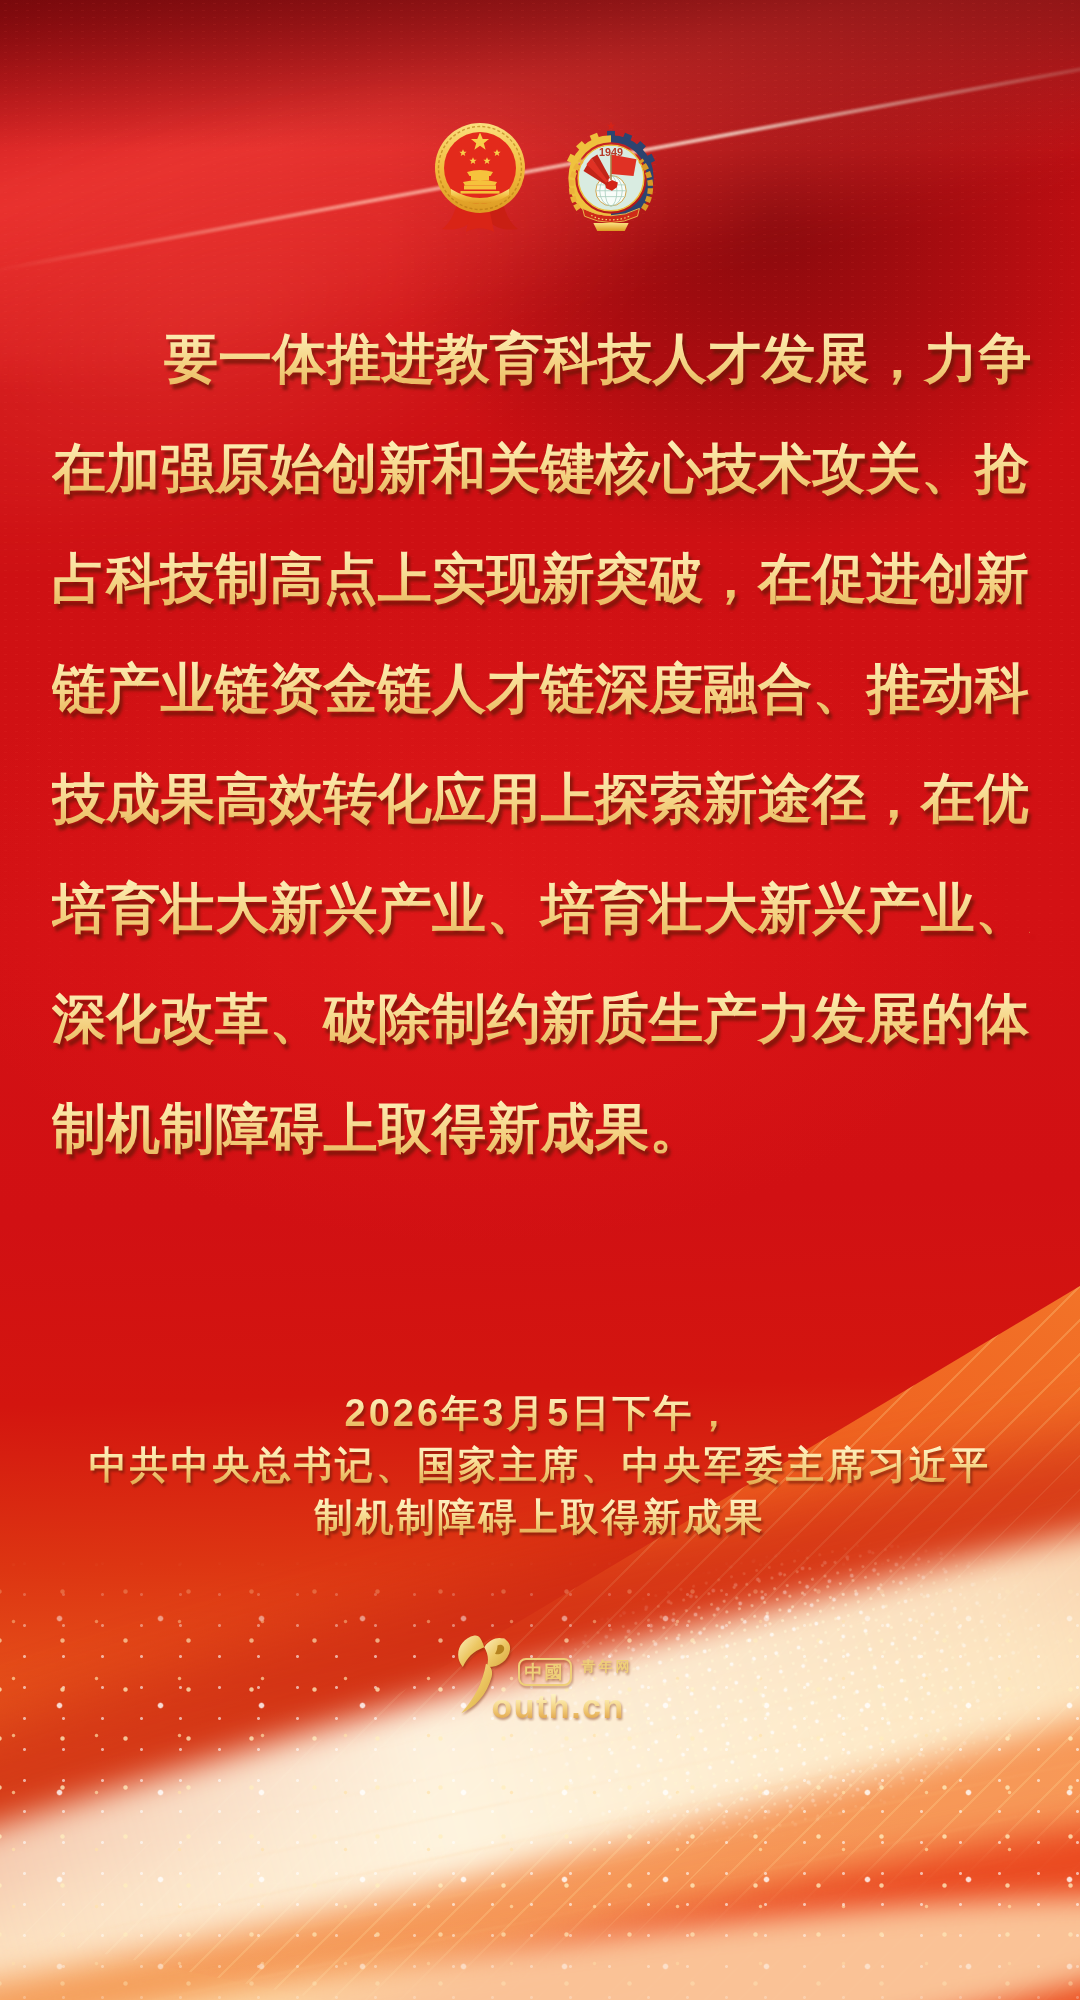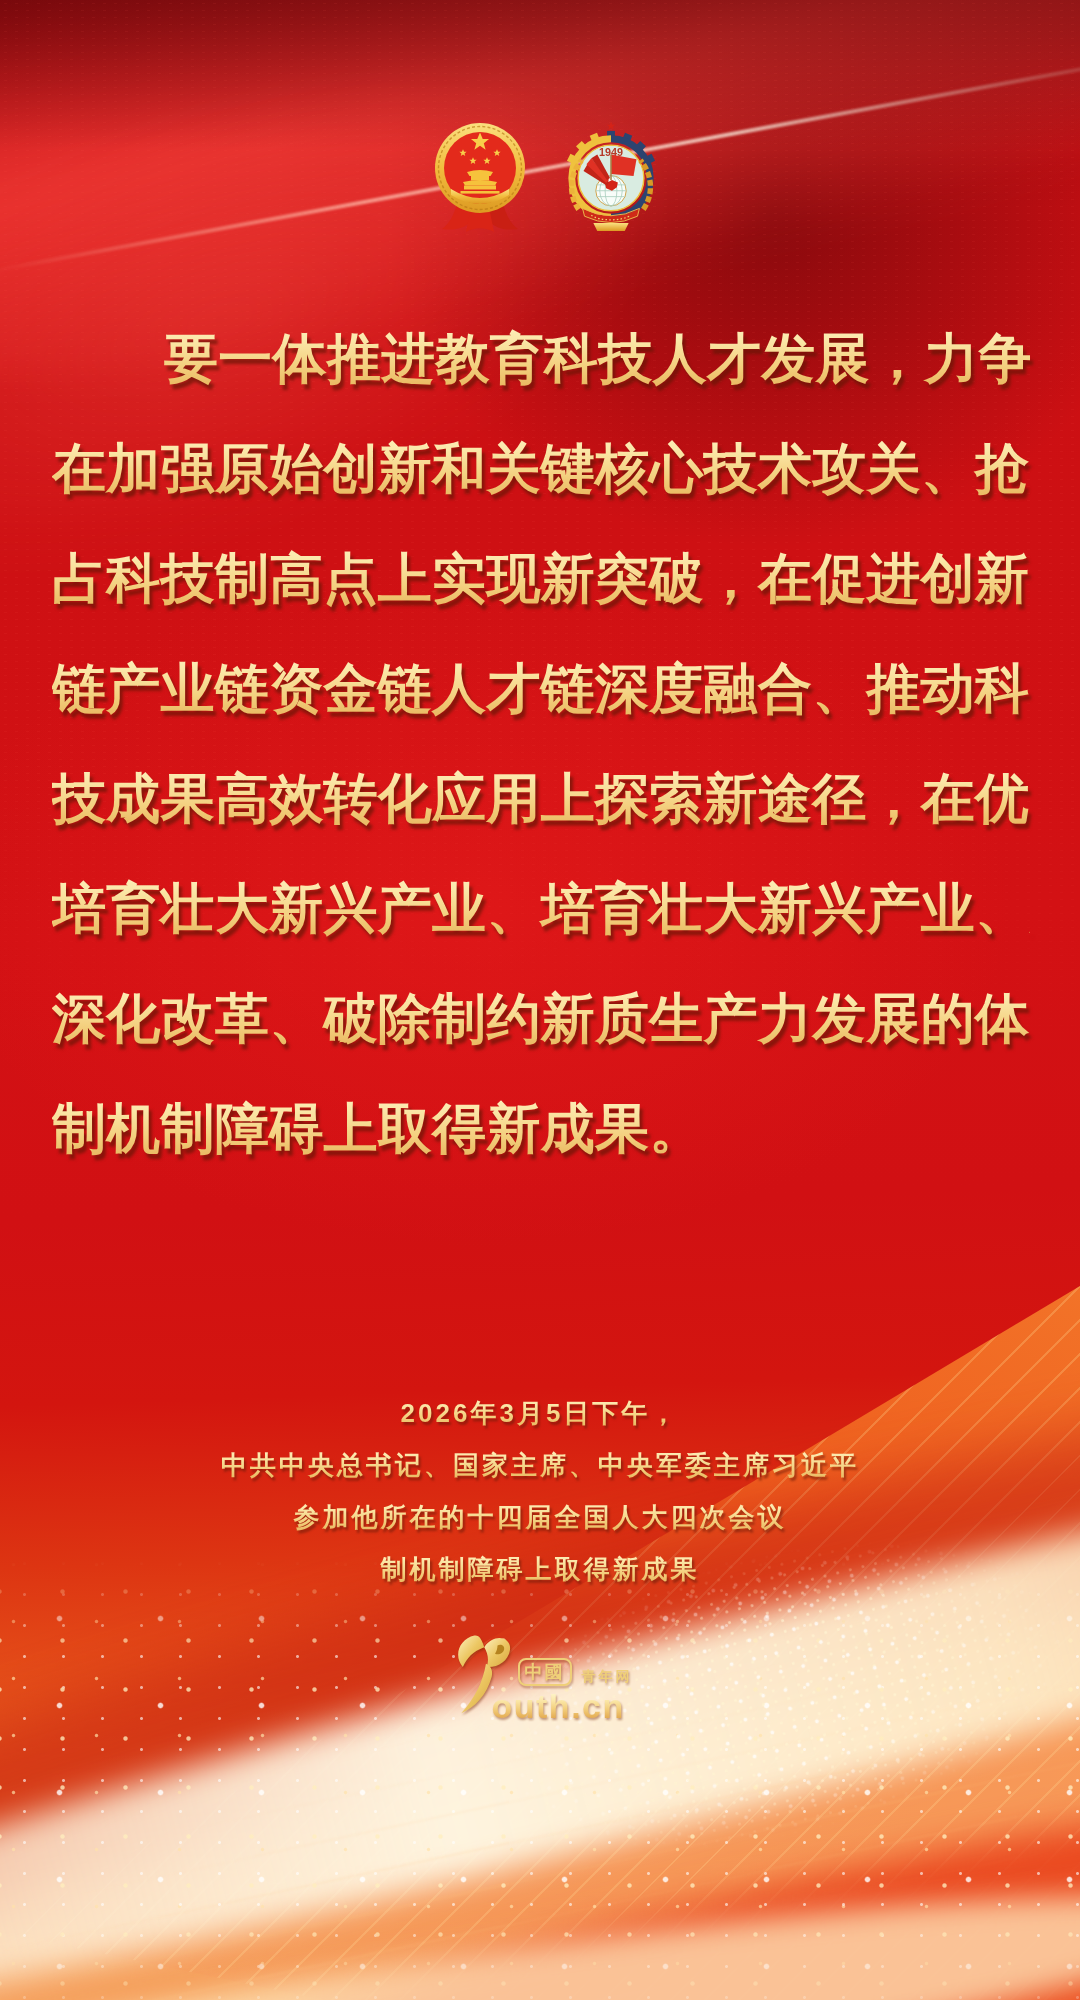--- a/index.html
+++ b/index.html
@@ -90,29 +90,29 @@
   .gold-text{
     background:linear-gradient(180deg,#fff8d6 4%,#fbe7a8 34%,#f3cf7d 58%,#e2a84e 88%);
     -webkit-background-clip:text;background-clip:text;
     color:transparent;}
   .quote{position:absolute;left:52px;top:303px;width:978px;}
   .q-line{height:110px;line-height:110px;font-size:54px;font-weight:700;
     letter-spacing:.3px;white-space:nowrap;
     filter:drop-shadow(3px 5px 1.5px rgba(104,22,6,.7));}
   .q-indent{padding-left:112px;}
   .attribution{position:absolute;left:0;right:0;top:1387px;text-align:center;}
-  .a-line{height:52px;line-height:52px;font-size:26px;font-weight:700;
+  .a-line{height:52px;line-height:52px;font-size:38px;font-weight:700;
     letter-spacing:3px;white-space:nowrap;
     filter:drop-shadow(2px 3px 1px rgba(110,26,8,.6));}
   
   .logo{position:absolute;left:0;right:0;top:1628px;display:flex;
     justify-content:center;align-items:flex-start;
     filter:drop-shadow(1px 2px 1px rgba(120,40,5,.45));}
   .logo-col{margin-left:4px;margin-top:30px;}
-  .logo-row1{display:flex;align-items:flex-end;gap:10px;}
+  .logo-row1{display:flex;align-items:flex-start;gap:10px;}
   .logo-seal{display:inline-block;border:2.5px solid #efcf78;border-radius:8px;
     padding:1px 5px;font-size:18px;font-weight:700;color:#efcf78;letter-spacing:2px;line-height:22px;}
   .logo-cn{font-size:14px;font-weight:700;color:#efcf78;letter-spacing:3px;}
   .logo-domain{margin-top:3px;margin-left:-26px;font-size:34px;font-weight:700;
     letter-spacing:1.5px;line-height:34px;}
 </style>
 </head>
 <body>
 
 <div class="poster">
@@ -250,21 +250,20 @@
       <div class="q-line gold-text">链产业链资金链人才链深度融合、推动科</div>
       <div class="q-line gold-text">技成果高效转化应用上探索新途径，在优</div>
       <div class="q-line gold-text">培育壮大新兴产业、培育壮大新兴产业、超</div>
       <div class="q-line gold-text">深化改革、破除制约新质生产力发展的体</div>
       <div class="q-line gold-text">制机制障碍上取得新成果。</div>
     </div>
 
     <div class="attribution">
       <div class="a-line gold-text">2026年3月5日下午，</div>
       <div class="a-line gold-text">中共中央总书记、国家主席、中央军委主席习近平</div>
-      <div class="a-line gold-text">参加他所在的十四届全国人大四次会议</div>
       <div class="a-line gold-text">制机制障碍上取得新成果</div>
     </div>
 
     <div class="logo">
       <svg width="66" height="96" viewBox="0 0 80 110">
         <defs>
           <linearGradient id="lg" x1="0" y1="0" x2="1" y2="1">
             <stop offset="0" stop-color="#fdf0bc"></stop>
               <stop offset=".5" stop-color="#ecc763"></stop>
               <stop offset="1" stop-color="#d8a63d"></stop>

